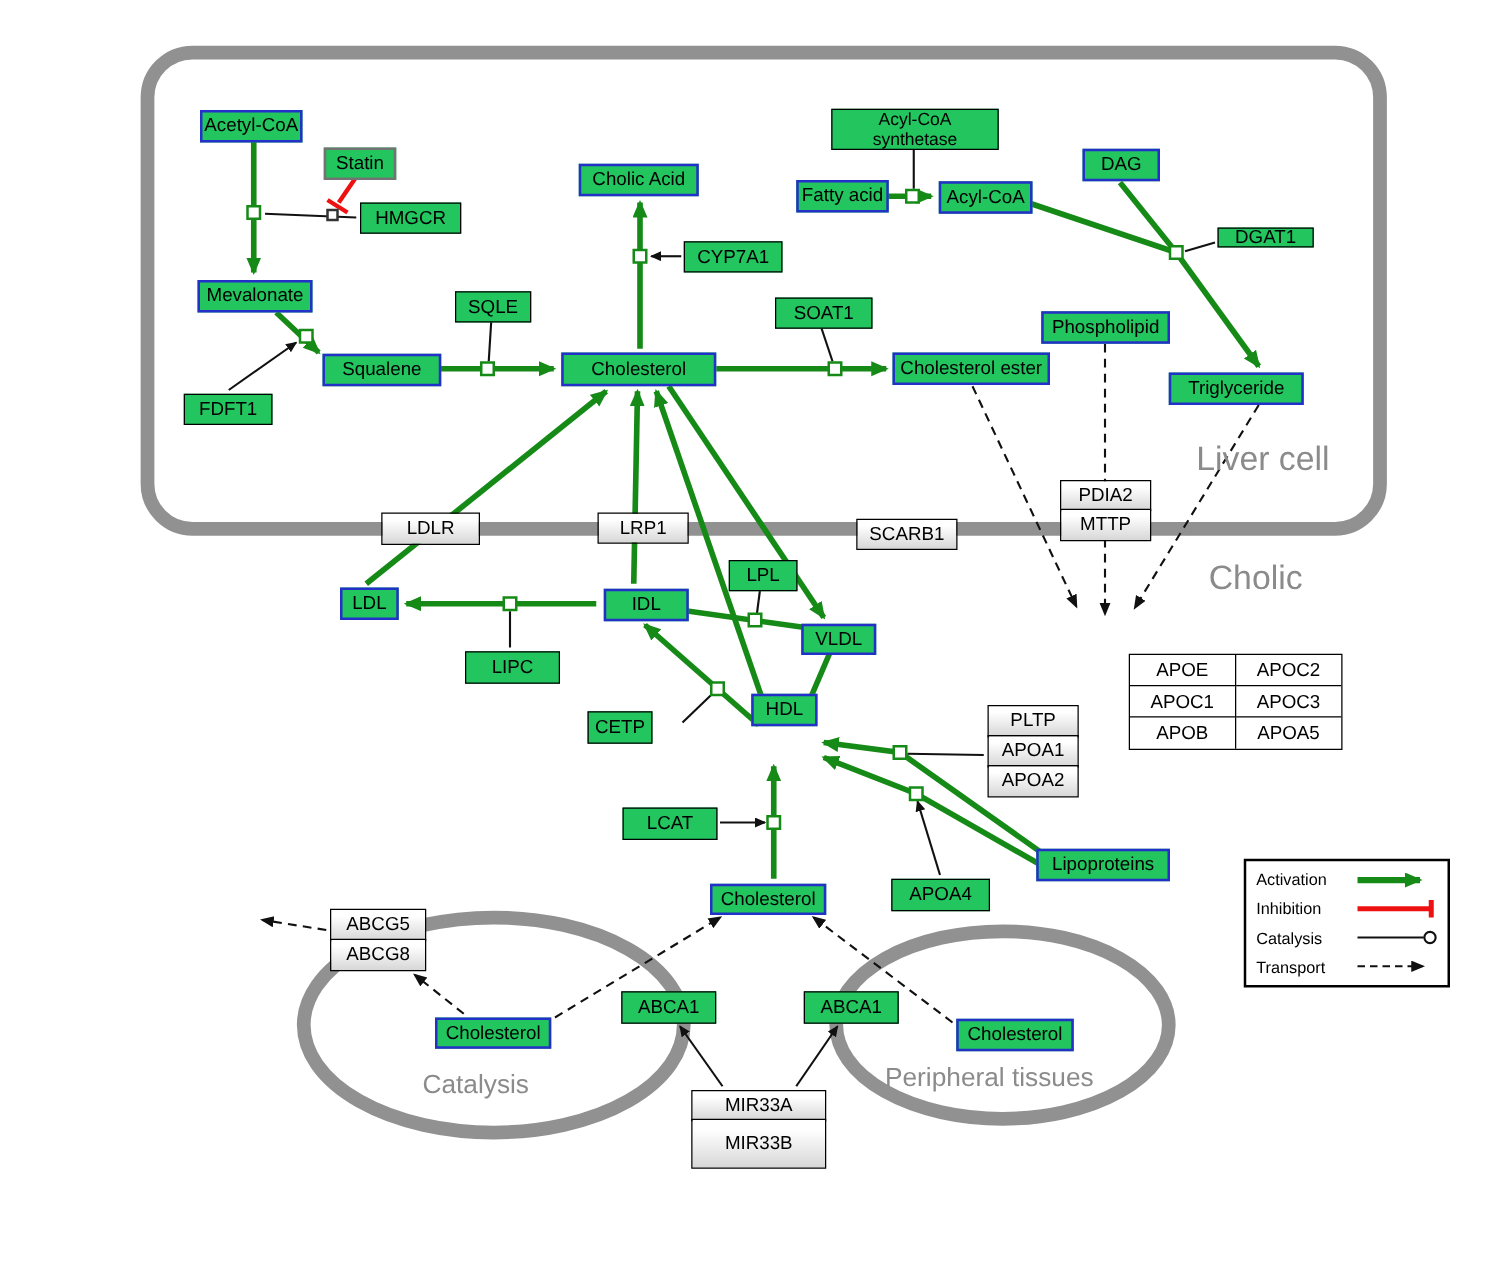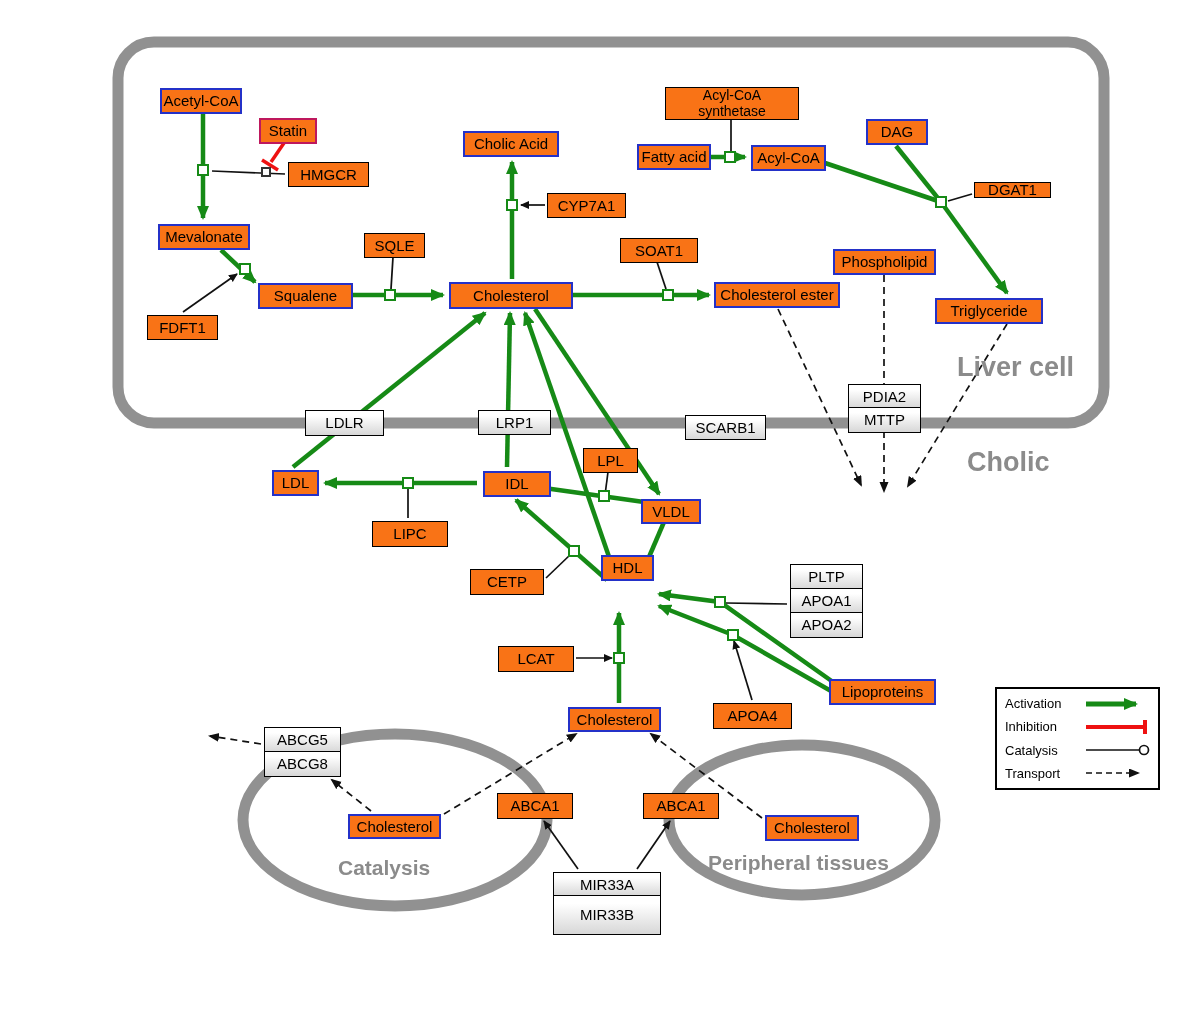--- a/index.html
+++ b/index.html
@@ -1,28 +1,28 @@
 <!DOCTYPE html>
 <html><head>
 <meta charset="utf-8">
 <style>
   * { box-sizing: border-box; }
   body { margin: 0; background: #fff; font-family: "Liberation Sans", sans-serif; }
   #canvas { position: relative; width: 1200px; height: 1013px; background: #fff; overflow: hidden; }
   #edges { position: absolute; left: 0; top: 0; }
   .node {
     position: absolute; display: flex; align-items: center; justify-content: center;
-    text-align: center; font-size: 15px; line-height: 1.05; background: #f97316; color: #000;
+    text-align: center; font-size: 15px; line-height: 1.05; background: #22c55e; color: #000;
   }
   .met  { border: 2px solid #2431c8; }
-  .drug { border: 2px solid #be185d; }
+  .drug { border: 2px solid #737373; }
   .enz  { border: 2px solid #000; border-width: 1.5px; }
   .grad { border: 1.5px solid #000; background: linear-gradient(#ffffff 20%, #d7d7d7); }
   .two  { flex-direction: column; font-size: 14px; line-height: 1.1; }
-  .clabel { position: absolute; color: #8b8b8b; font-weight: bold; }
+  .clabel { position: absolute; color: #8b8b8b; font-weight: normal; }
   .big   { font-size: 27px; }
   .small { font-size: 21px; }
   .legend {
     position: absolute; left: 995px; top: 687px; width: 165px; height: 103px;
     border: 2px solid #000; background: #fff; display: flex; flex-direction: column;
     justify-content: space-around; padding: 3px 8px;
   }
   .lrow { display: flex; align-items: center; justify-content: space-between; font-size: 13px; color: #000; }
   .apo-table {
     position: absolute; left: 903px; top: 523px; width: 171px; height: 77px;
@@ -157,39 +157,47 @@
 <div class="node enz" style="left:364px;top:233px;width:61px;height:25px">SQLE</div>
 <div class="node enz" style="left:547px;top:193px;width:79px;height:25px">CYP7A1</div>
 <div class="node enz" style="left:620px;top:238px;width:78px;height:25px">SOAT1</div>
 <div class="node enz two" style="left:665px;top:87px;width:134px;height:33px">
   <span>Acyl-CoA</span>
   <span>synthetase</span>
 </div>
 <div class="node enz" style="left:974px;top:182px;width:77px;height:16px">DGAT1</div>
 <div class="node enz" style="left:372px;top:521px;width:76px;height:26px">LIPC</div>
 <div class="node enz" style="left:583px;top:448px;width:55px;height:25px">LPL</div>
-<div class="node enz" style="left:470px;top:569px;width:74px;height:26px">CETP</div>
+<div class="node enz" style="left:470px;top:569px;width:52px;height:26px">CETP</div>
 <div class="node enz" style="left:498px;top:646px;width:76px;height:26px">LCAT</div>
 <div class="node enz" style="left:713px;top:703px;width:79px;height:26px">APOA4</div>
 <div class="node enz" style="left:497px;top:793px;width:76px;height:26px">ABCA1</div>
 <div class="node enz" style="left:643px;top:793px;width:76px;height:26px">ABCA1</div>
 
 <div class="node grad" style="left:305px;top:410px;width:79px;height:26px">LDLR</div>
 <div class="node grad" style="left:478px;top:410px;width:73px;height:25px">LRP1</div>
 <div class="node grad" style="left:685px;top:415px;width:81px;height:25px">SCARB1</div>
 <div class="node grad" style="left:848px;top:384px;width:73px;height:25px">PDIA2</div>
 <div class="node grad" style="left:848px;top:407px;width:73px;height:26px">MTTP</div>
 <div class="node grad" style="left:264px;top:727px;width:77px;height:26px">ABCG5</div>
 <div class="node grad" style="left:264px;top:751px;width:77px;height:26px">ABCG8</div>
 <div class="node grad" style="left:553px;top:872px;width:108px;height:25px">MIR33A</div>
 <div class="node grad" style="left:553px;top:895px;width:108px;height:40px">MIR33B</div>
 <div class="node grad" style="left:790px;top:564px;width:73px;height:26px">PLTP</div>
 <div class="node grad" style="left:790px;top:588px;width:73px;height:26px">APOA1</div>
 <div class="node grad" style="left:790px;top:612px;width:73px;height:26px">APOA2</div>
 
+<div class="apo-table">
+  <div class="apo-cell">APOE</div>
+  <div class="apo-cell">APOC2</div>
+  <div class="apo-cell">APOC1</div>
+  <div class="apo-cell">APOC3</div>
+  <div class="apo-cell">APOB</div>
+  <div class="apo-cell">APOA5</div>
+</div>
 
 <div class="clabel big" style="left:957px;top:352px">Liver cell</div>
 <div class="clabel big" style="left:967px;top:447px">Cholic</div>
 <div class="clabel small" style="left:338px;top:856px">Catalysis</div>
 <div class="clabel small" style="left:708px;top:851px">Peripheral tissues</div>
 
 <div class="legend">
   <div class="lrow">
     <span>Activation</span>
     <svg width="66" height="16">

